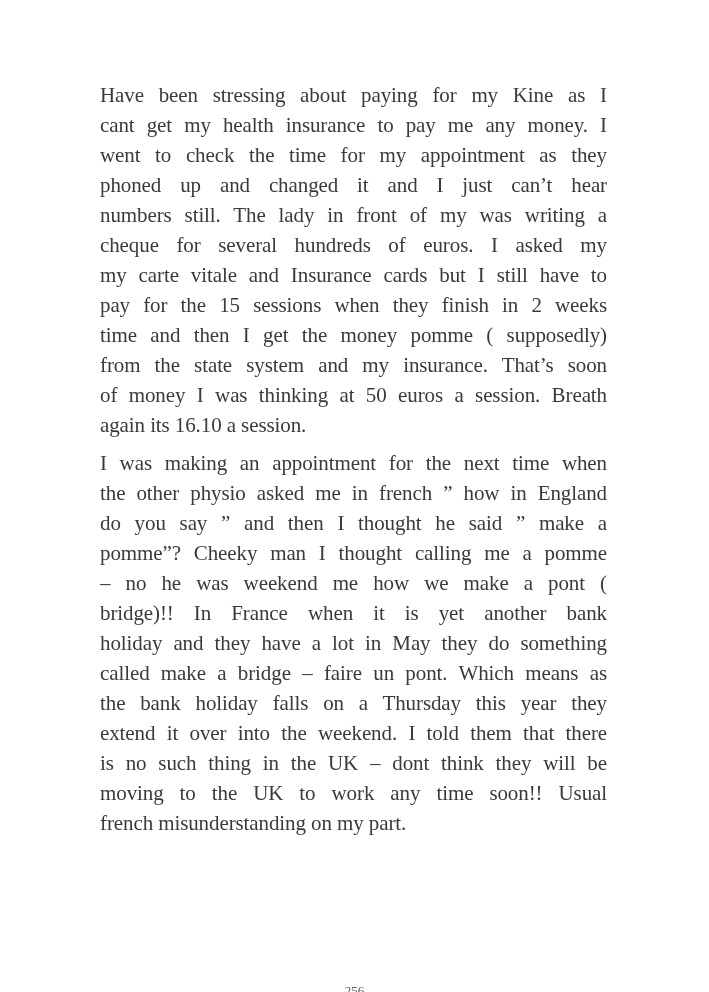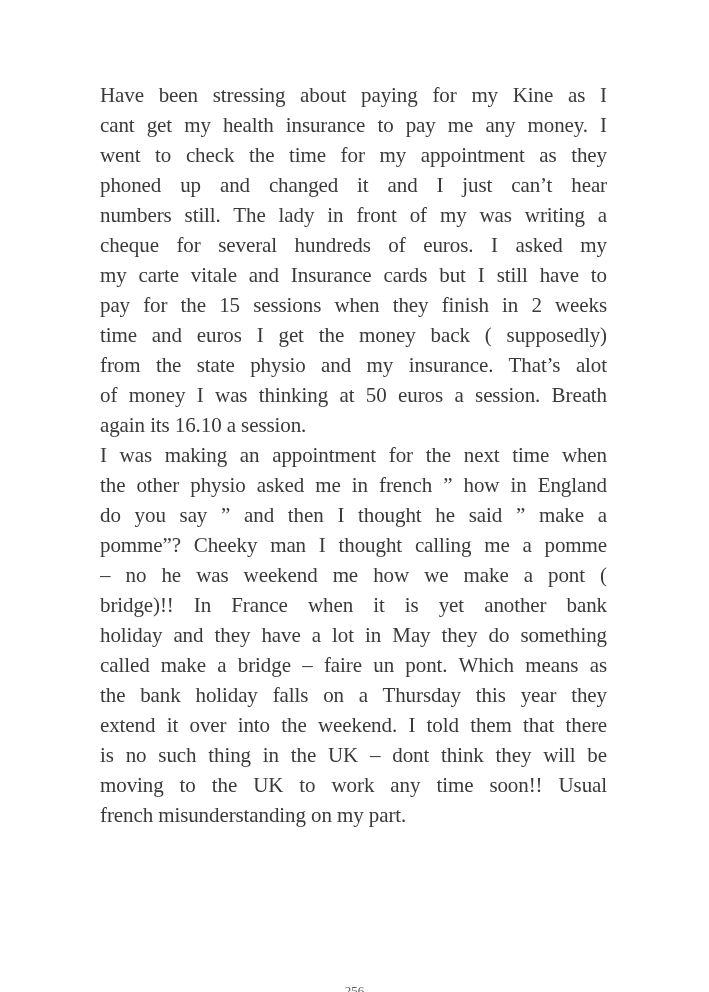--- a/index.html
+++ b/index.html
@@ -20,21 +20,21 @@
     position: absolute;
     left: 100px;
     top: 80px;
     width: 507px;
   }
   .paragraph {
     margin: 0;
     padding: 0;
   }
   .paragraph + .paragraph {
-    margin-top: 0;
+    margin-top: 8px;
   }
   .line {
     font-size: 21px;
     line-height: 30px;
     height: 30px;
     overflow: hidden;
     letter-spacing: -0.1px;
     text-align: justify;
     text-align-last: justify;
     white-space: normal;
@@ -60,22 +60,22 @@
   <main class="text-block">
       <div class="paragraph">
         <div class="line">Have been stressing about paying for my Kine as I</div>
         <div class="line">cant get my health insurance to pay me any money. I</div>
         <div class="line">went to check the time for my appointment as they</div>
         <div class="line">phoned up and changed it and I just can’t hear</div>
         <div class="line">numbers still. The lady in front of my was writing a</div>
         <div class="line">cheque for several hundreds of euros. I asked my</div>
         <div class="line">my carte vitale and Insurance cards but I still have to</div>
         <div class="line">pay for the 15 sessions when they finish in 2 weeks</div>
-        <div class="line">time and euros I get the money back ( supposedly)</div>
-        <div class="line">from the state physio and my insurance. That’s alot</div>
+        <div class="line">time and then I get the money pomme ( supposedly)</div>
+        <div class="line">from the state system and my insurance. That’s soon</div>
         <div class="line">of money I was thinking at 50 euros a session. Breath</div>
         <div class="line last">again its 16.10 a session.</div>
       </div>
       <div class="paragraph">
         <div class="line">I was making an appointment for the next time when</div>
         <div class="line">the other physio asked me in french ” how in England</div>
         <div class="line">do you say ” and then I thought he said ” make a</div>
         <div class="line">pomme”? Cheeky man I thought calling me a pomme</div>
         <div class="line">– no he was weekend me how we make a pont (</div>
         <div class="line">bridge)!! In France when it is yet another bank</div>

